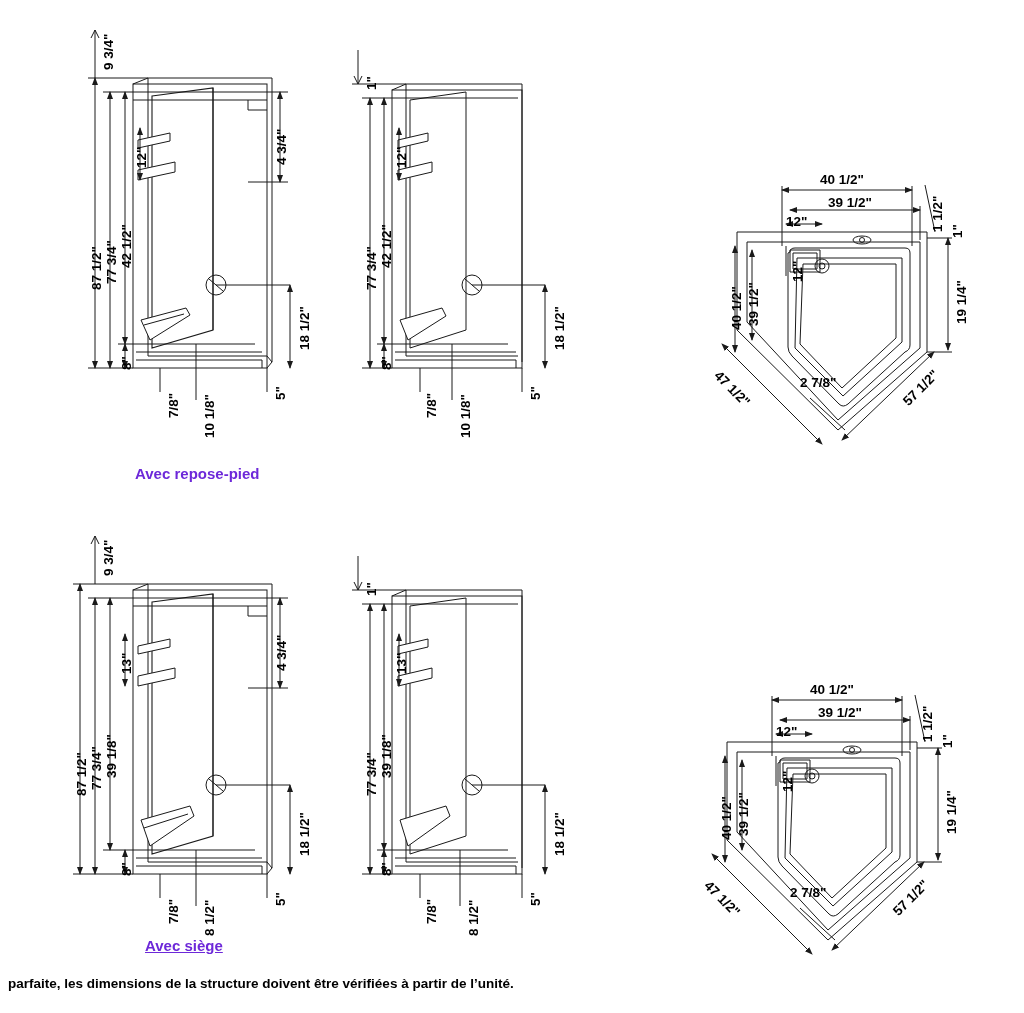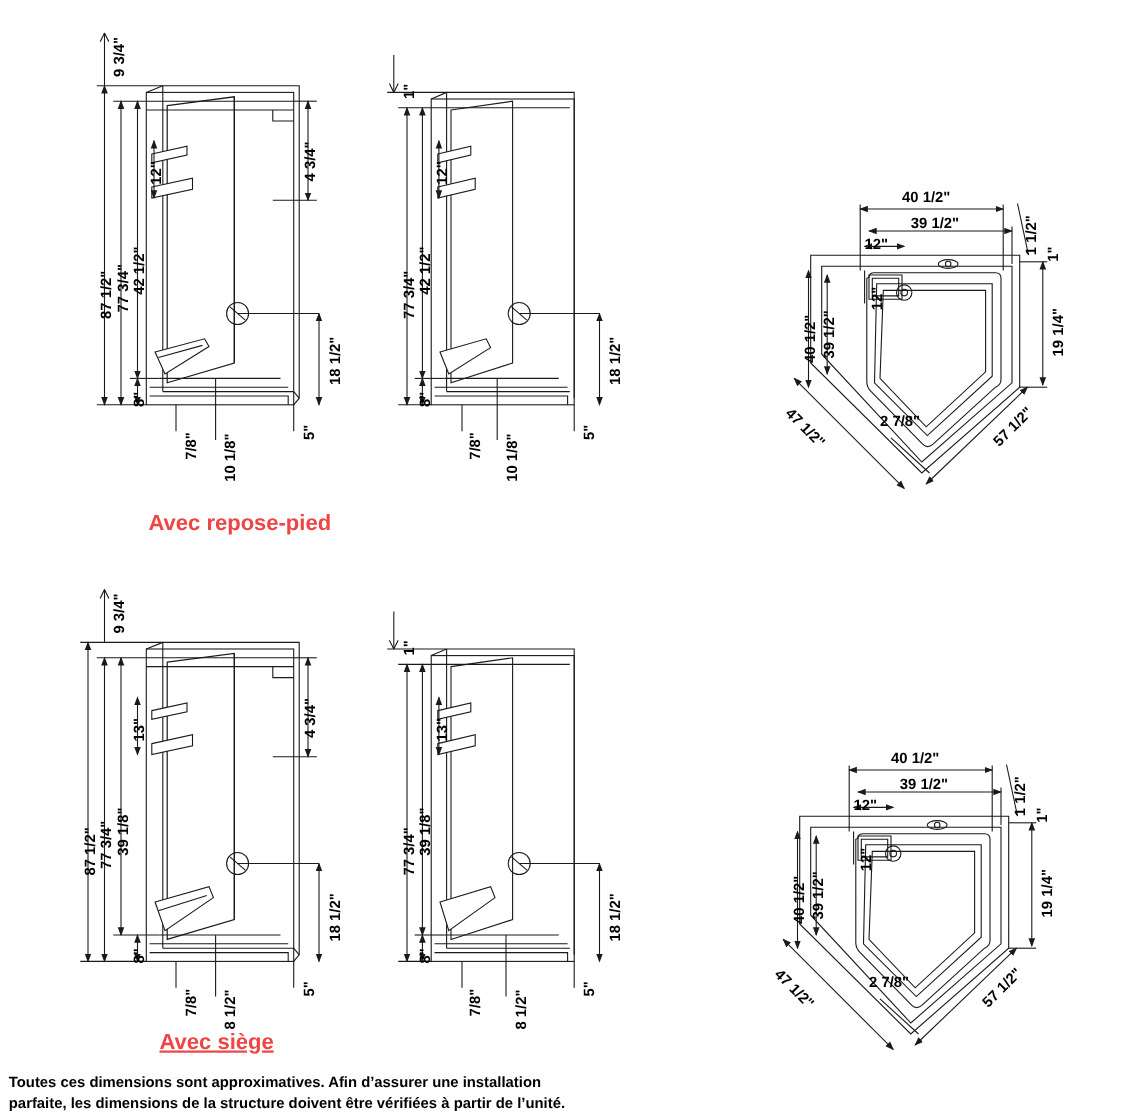--- a/index.html
+++ b/index.html
@@ -45,23 +45,23 @@
     transform-origin: 0 0;
     transform: rotate(-45deg);
   }
   .rot-45 {
     transform-origin: 0 0;
     transform: rotate(45deg);
   }
   .caption {
     position: absolute;
     font-family: "Liberation Sans", sans-serif;
-    font-size: 20px;
+    font-size: 15px;
     font-weight: bold;
-    color: #ef4444;
+    color: #6d28d9;
     white-space: nowrap;
   }
   .footnote {
     position: absolute;
     font-family: "Liberation Sans", sans-serif;
     font-size: 13.5px;
     font-weight: bold;
     color: #000;
     line-height: 19px;
   }
@@ -382,17 +382,16 @@
   <div class="lbl vert" style="left:736px; top:836px;">39 1/2"</div>
   <div class="lbl vert" style="left:944px; top:834px;">19 1/4"</div>
   <div class="lbl rot-45" style="left:712px; top:878px;">47 1/2"</div>
   <div class="lbl rot45" style="left:890px; top:908px;">57 1/2"</div>
   <div class="lbl" style="left:790px; top:885px;">2 7/8"</div>
 
   <div class="caption" style="left:135px; top:465px;">Avec repose-pied</div>
   <div class="caption" style="left:145px; top:937px;text-decoration:underline;">Avec siège</div>
 
   <div class="footnote" style="left:8px; top:974px;">
-    <span>Toutes ces dimensions sont approximatives. Afin d’assurer une installation</span>
     <span>parfaite, les dimensions de la structure doivent être vérifiées à partir de l’unité.</span>
   </div>
 
 </div>
 
 </body></html>

